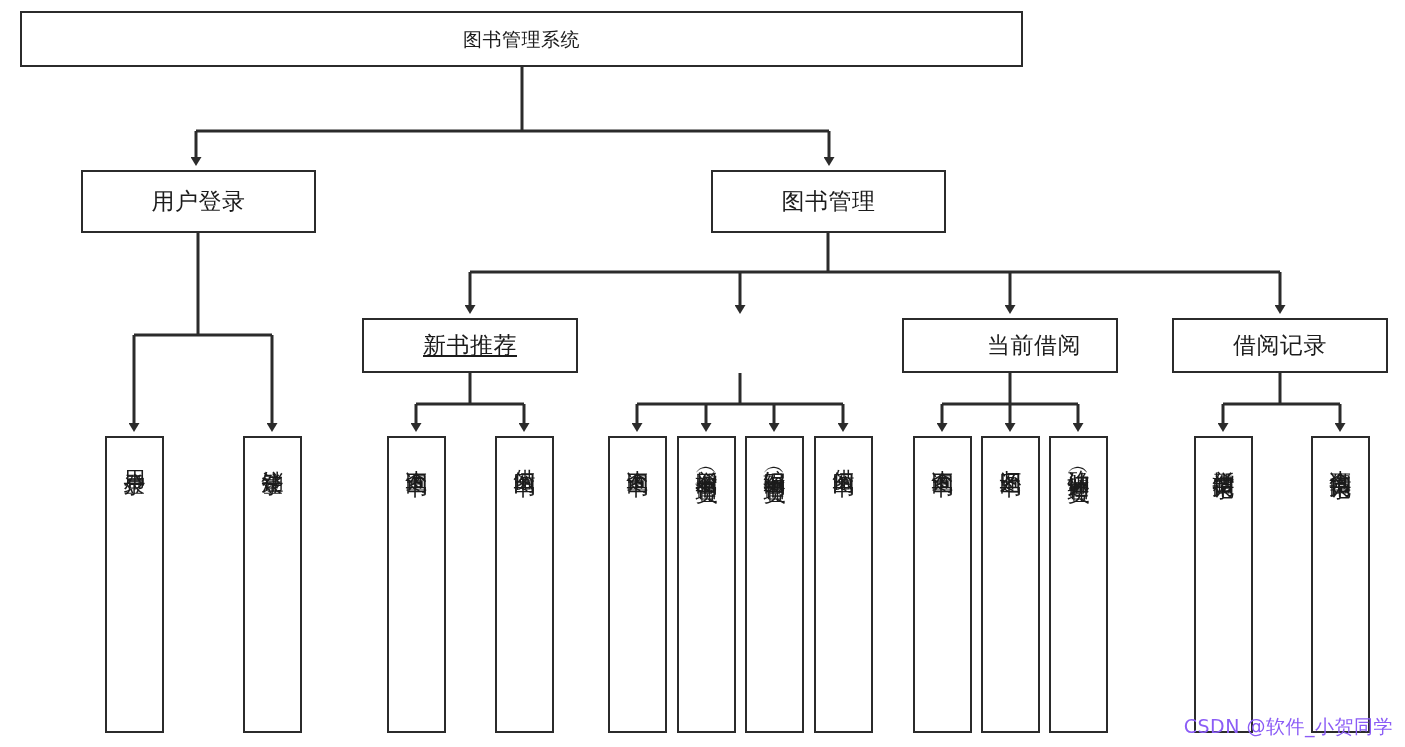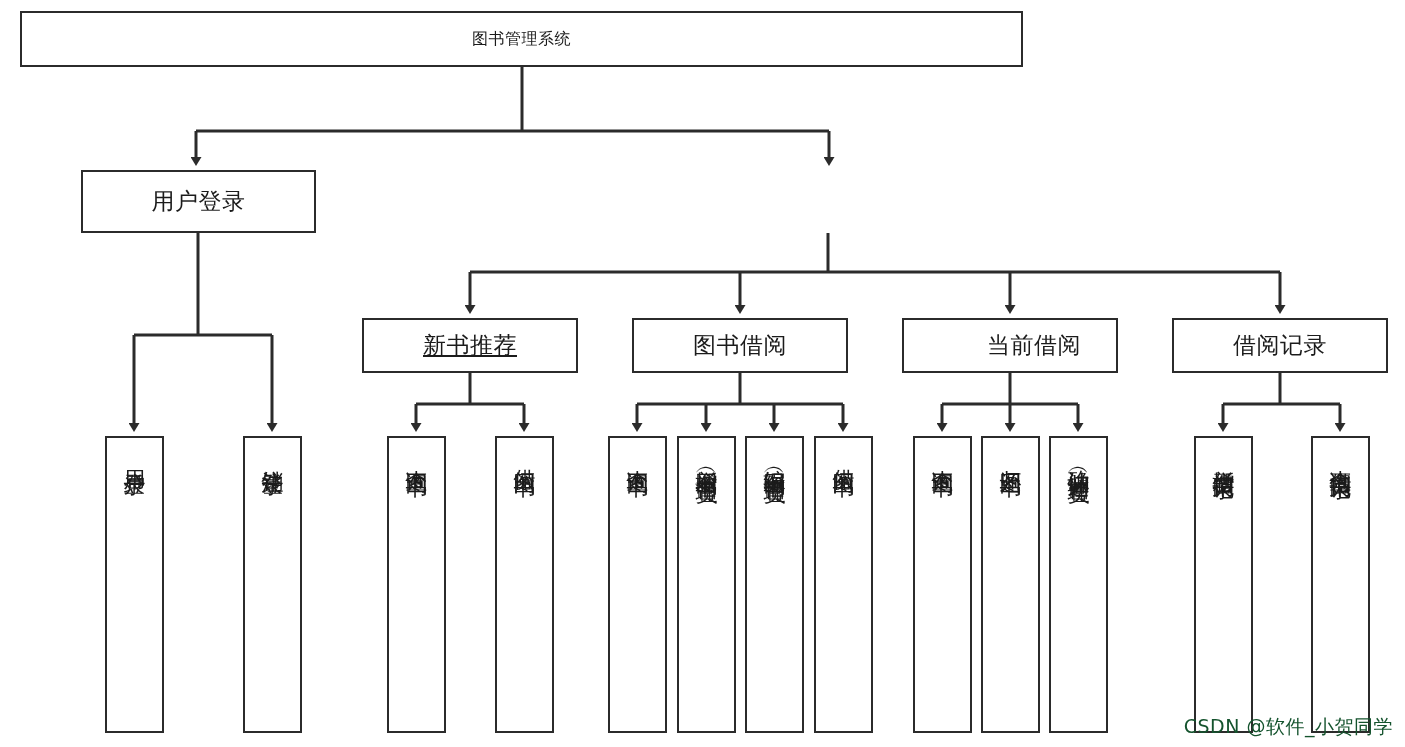--- a/index.html
+++ b/index.html
@@ -41,42 +41,42 @@
     display: block;
     text-align: center;
     line-height: 1.18;
     letter-spacing: 0.5px;
   }
   .node.horiz .label {
     writing-mode: horizontal-tb;
     font-size: 23px;
   }
   .node.root .label {
-    font-size: 16px;
+    font-size: 19px;
     text-align: right;
   }
   .node.vert {
     align-items: flex-start;
     justify-content: center;
     padding-top: 14px;
   }
   .node.vert .label {
     writing-mode: vertical-rl;
     text-orientation: upright;
     font-size: 22px;
     line-height: 1.1;
     letter-spacing: 2px;
     white-space: nowrap;
   }
   .watermark {
     position: absolute;
     right: 12px;
     bottom: 7px;
     font-size: 19px;
-    color: #14532d;
+    color: #8b5cf6;
     letter-spacing: 0.5px;
     z-index: 3;
     white-space: nowrap;
   }
 </style>
 </head>
 <body>
 
 <div id="canvas">
 
@@ -131,28 +131,28 @@
   </svg>
 
   <div class="node root horiz" style="left:20px; top:11px; width:1003px; height:56px;">
     <span class="label">图书管理系统</span>
   </div>
 
   <div class="node horiz" style="left:81px; top:170px; width:235px; height:63px;">
     <span class="label">用户登录</span>
   </div>
 
+  <div class="node horiz" style="left:711px; top:170px; width:235px; height:63px;">
+    <span class="label">图书管理</span>
+  </div>
 
   <div class="node horiz" style="left:362px; top:318px; width:216px; height:55px;text-decoration:underline;">
     <span class="label">新书推荐</span>
   </div>
 
-  <div class="node horiz" style="left:632px; top:318px; width:216px; height:55px;">
-    <span class="label">图书借阅</span>
-  </div>
 
   <div class="node horiz" style="left:902px; top:318px; width:216px; height:55px;padding-left:48px;">
     <span class="label">当前借阅</span>
   </div>
 
   <div class="node horiz" style="left:1172px; top:318px; width:216px; height:55px;font-family:Liberation Serif, serif;">
     <span class="label">借阅记录</span>
   </div>
 
   <div class="node vert" style="left:105px; top:436px; width:59px; height:297px;">

